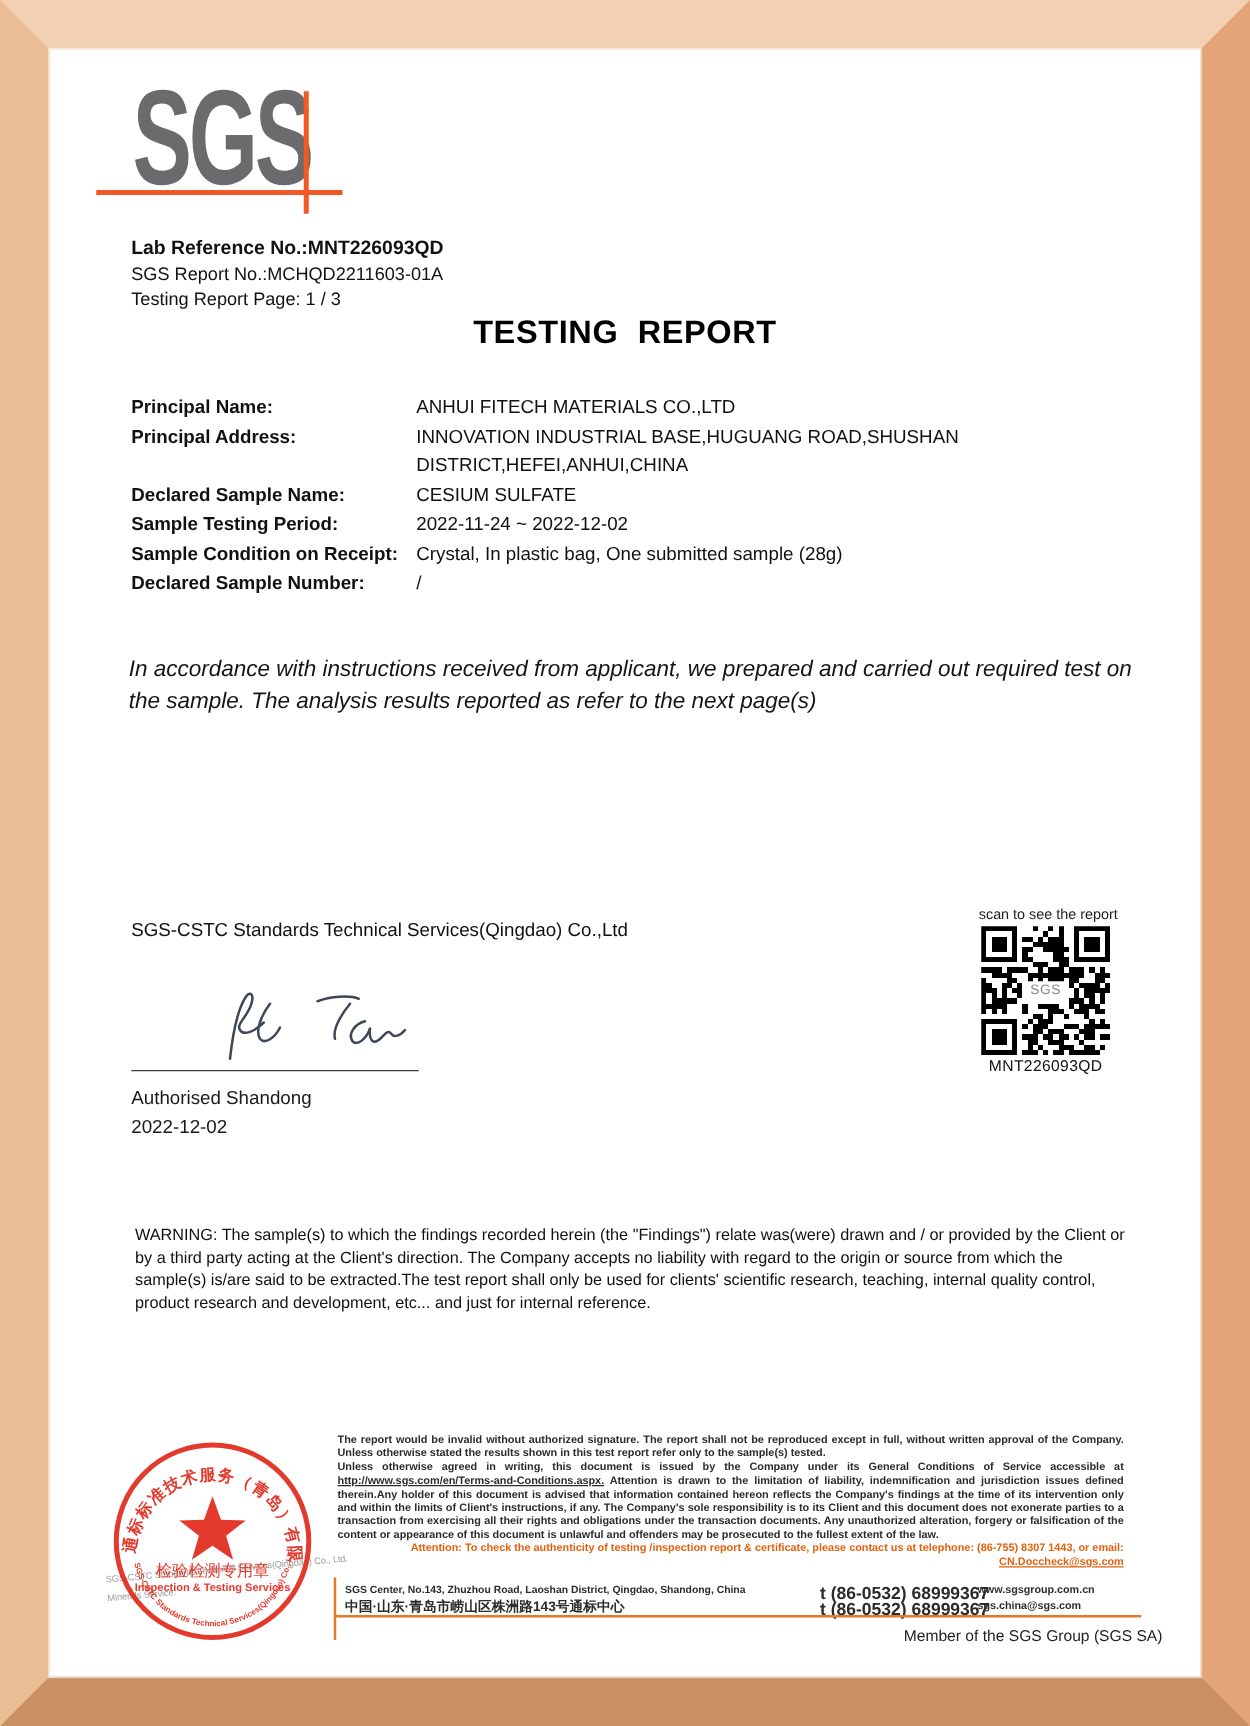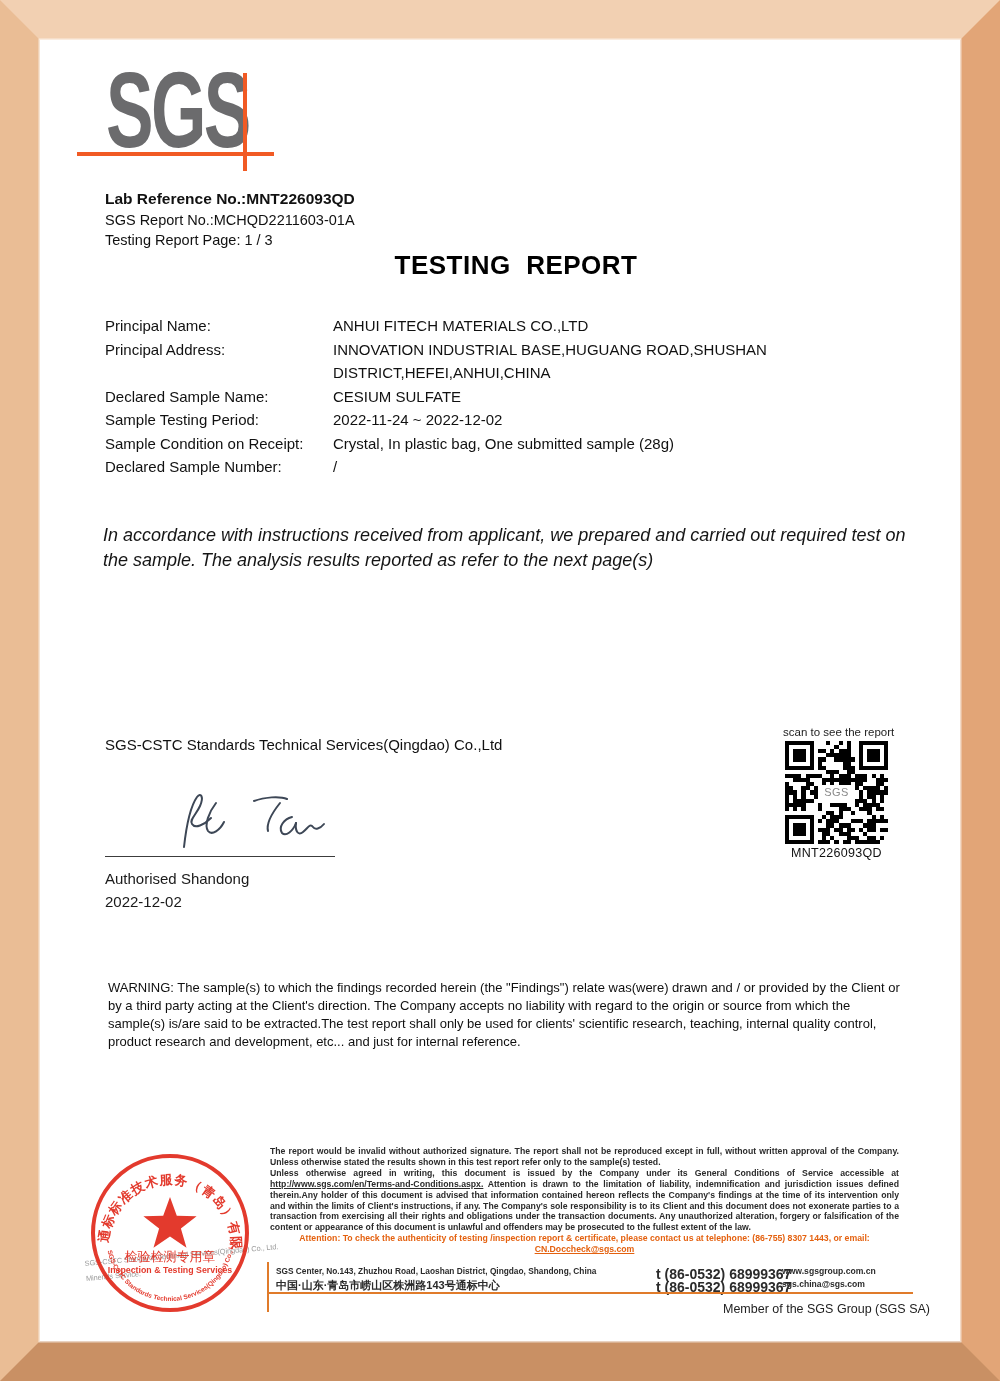--- a/index.html
+++ b/index.html
@@ -24,45 +24,45 @@
     left:66px;top:20px;
     font-size:108px;line-height:100px;font-weight:bold;
     color:#6b6b6d;letter-spacing:-4px;
     transform:scaleX(.66);transform-origin:0 0;
   }
   .logo-hline{left:37px;top:112px;width:197px;height:3.5px;background:#f15a24;}
   .logo-vline{left:203px;top:33px;width:3.5px;height:98px;background:#f15a24;}
   
   .hdr{left:65px;top:149px;font-size:14.5px;line-height:20.5px;color:#111;}
   .hdr .b{font-weight:bold;font-size:15.5px;}
-  .title{left:0;top:210px;width:100%;text-align:center;font-size:26px;font-weight:bold;letter-spacing:.5px;white-space:pre;color:#000;padding-left:16px;}
+  .title{left:0;top:210px;width:100%;text-align:center;font-size:26px;font-weight:bold;letter-spacing:.5px;white-space:pre;color:#000;}
   
   .fields{left:65px;top:274px;width:790px;font-size:15px;line-height:23.5px;color:#111;}
   .frow{display:flex;}
-  .flabel{width:228px;flex:none;}
+  .flabel{width:228px;flex:none;font-weight:bold;}
   .fvalue{width:495px;}
   .statement{left:63px;top:483px;width:820px;font-size:18px;font-style:italic;line-height:25px;color:#151515;}
   .company-line{left:65px;top:696px;font-size:15px;color:#111;}
   .sig-svg{left:100px;top:733px;}
   .sig-line{left:65px;top:816px;width:230px;border-top:1.2px solid #3c3c3c;height:0;}
   .auth{left:65px;top:830px;font-size:15px;}
   .sig-date{left:65px;top:853px;font-size:15px;}
   
   .qr-wrap{left:743px;top:686px;width:107px;text-align:center;}
   .qr-caption{font-size:11.5px;color:#1d1d1d;white-space:nowrap;}
   .qr-box{position:relative;width:103px;height:103px;margin:3px auto 0;}
   .qr-center{position:absolute;left:33px;top:44px;width:37px;height:15px;background:#fff;font-size:11px;color:#8a8a8a;line-height:15px;text-align:center;letter-spacing:.5px;}
   .qr-label{font-size:12.5px;color:#111;margin-top:2px;letter-spacing:.3px;}
   .warning{left:68px;top:939px;width:800px;font-size:13px;line-height:18px;color:#101010;}
   
   .side-co{left:44px;top:1216px;width:200px;font-size:7.4px;line-height:15px;color:#9c9c9c;transform:rotate(-5deg);transform-origin:0 0;letter-spacing:-.1px;}
   .stamp{left:48px;top:1111px;}
   .legal{left:230px;top:1106px;width:629px;font-size:8.7px;font-weight:bold;line-height:10.9px;color:#2b2b2b;text-align:justify;}
   .legal p{margin:0;}
-  .legal .attn{color:#e4610f;text-align:center;}
+  .legal .attn{color:#e4610f;text-align:right;}
   .legal .u{text-decoration:underline;}
   .addr-row{left:230px;width:660px;height:13px;}
   .addr-row .a{position:absolute;left:6px;top:0;font-size:8.3px;font-weight:bold;color:#2b2b2b;white-space:nowrap;}
   .addr-row .a.cn{font-size:11px;font-weight:bold;top:-1px;}
   .addr-row .p{position:absolute;left:386px;top:0;font-size:14px;font-weight:bold;color:#2b2b2b;white-space:nowrap;}
   .addr-row .l{position:absolute;left:512px;top:0;font-size:8.6px;font-weight:bold;color:#2b2b2b;white-space:nowrap;}
   .foot-vline{left:227px;top:1222px;width:1.6px;height:50px;background:#e07b2a;}
   .foot-rule{left:227px;top:1252px;width:646px;height:1.6px;background:#e07b2a;}
   .member{left:560px;top:1262px;width:330px;text-align:right;font-size:12.5px;color:#222;}
 </style>

